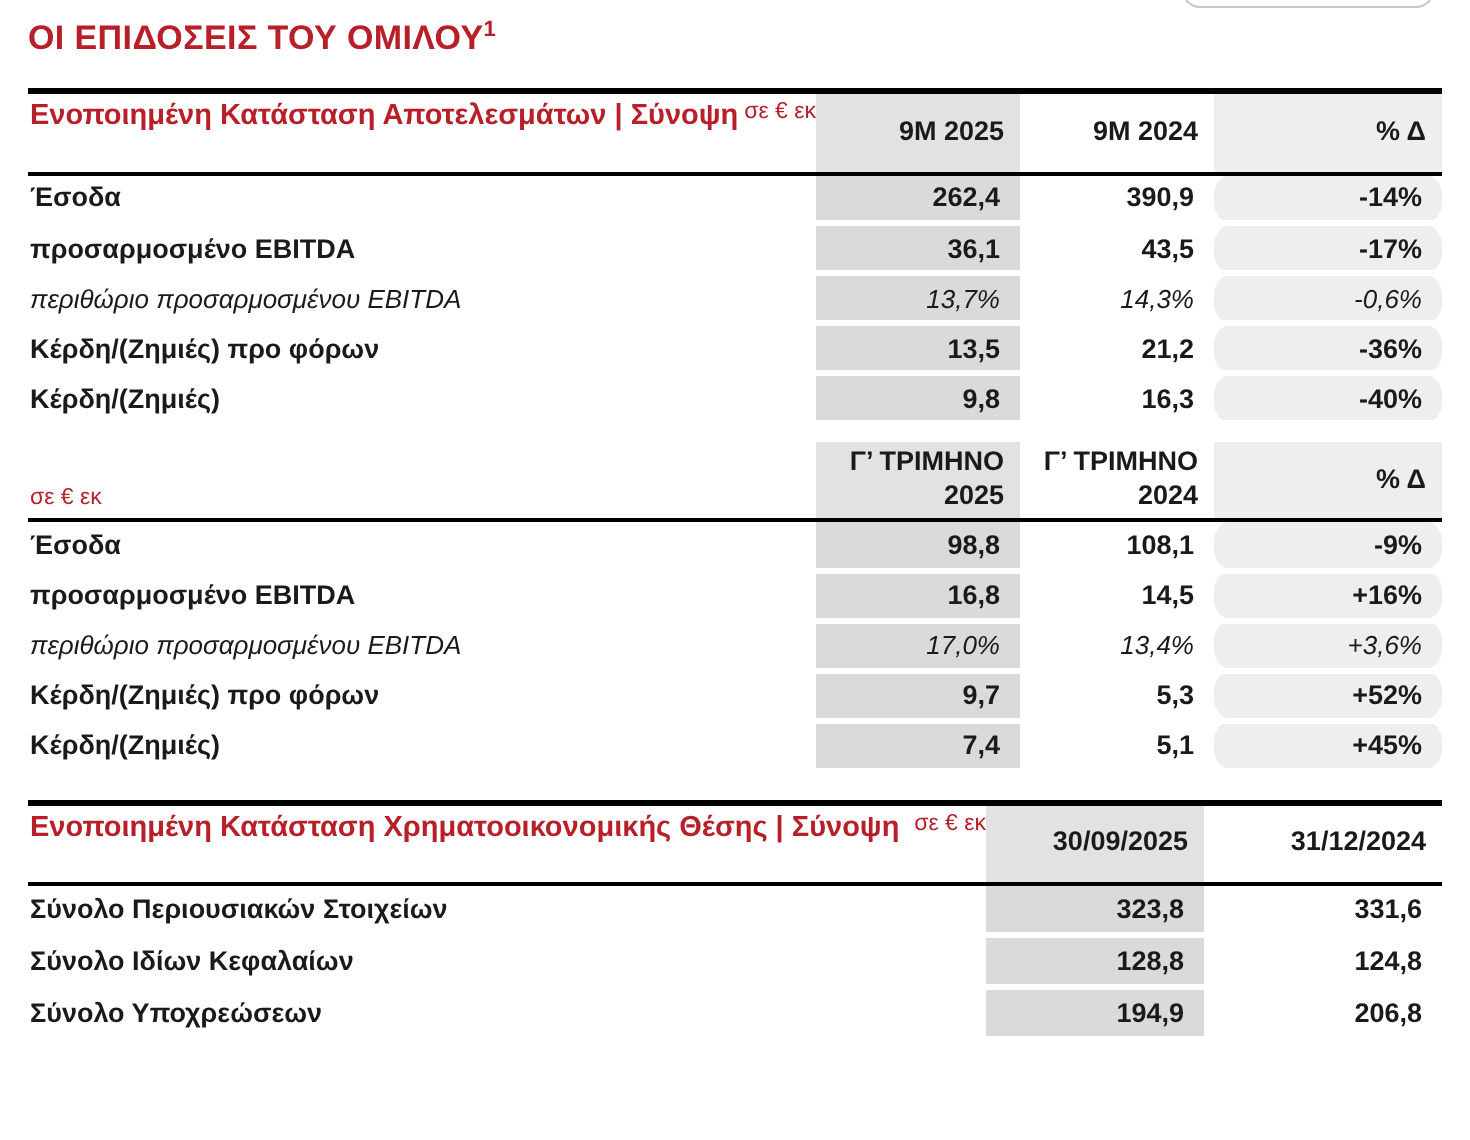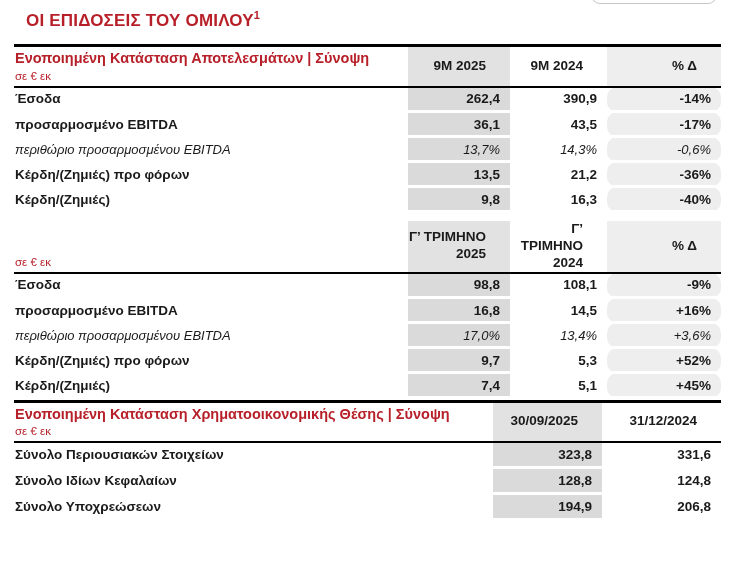--- a/index.html
+++ b/index.html
@@ -14,45 +14,45 @@
   body{
     width:735px;height:570px;position:relative;overflow:hidden;
     font-family:"Liberation Sans","DejaVu Sans",sans-serif;
     color:var(--text);
   }
   .decor-pill{
     position:absolute;left:591px;top:-25px;width:126px;height:29px;
     border:1px solid #c6c6c6;border-radius:9px;background:#fff;
   }
   .page-title{
-    position:absolute;left:26px;top:9px;
+    position:absolute;left:14px;top:9px;
     font-size:17px;font-weight:bold;color:var(--red);letter-spacing:.2px;
     white-space:nowrap;
   }
   .page-title sup{font-size:11px;}
 
   table{
     position:absolute;left:14px;width:707px;
     border-collapse:collapse;table-layout:fixed;
   }
   .t1{top:44px;border-top:3px solid #000;}
   .t2{top:221px;}
   .t3{top:400px;border-top:3px solid #000;}
 
   thead th{border-bottom:2px solid #000;vertical-align:middle;font-weight:bold;}
   .th-left{text-align:left;}
   .hdr-flex{
-    display:flex;flex-direction:column;justify-content:space-between;
+    display:flex;flex-direction:row;justify-content:space-between;
     height:100%;padding:3px 0 4px 1px;
   }
   .tbl-title{font-size:14.5px;font-weight:bold;color:var(--red);white-space:nowrap;}
   .tbl-unit{font-size:11.5px;font-weight:normal;color:var(--red);}
   .unit-only{display:flex;align-items:flex-end;height:100%;padding:0 0 4px 1px;}
 
-  .th-val{text-align:right;padding-right:24px;font-size:13.5px;line-height:1.25;}
+  .th-val{text-align:right;padding-right:8px;font-size:13.5px;line-height:1.25;}
   .bg-head{background:var(--g-head);}
   .bg-delta{background:var(--g-delta);}
 
   .t1 thead th{height:41px;}
   .t2 thead th{height:39px;}
   .t3 thead th{height:40px;}
 
   tbody td{
     height:25px;vertical-align:middle;
     border-top:2px solid #ec4899;border-bottom:3px solid #fff;

